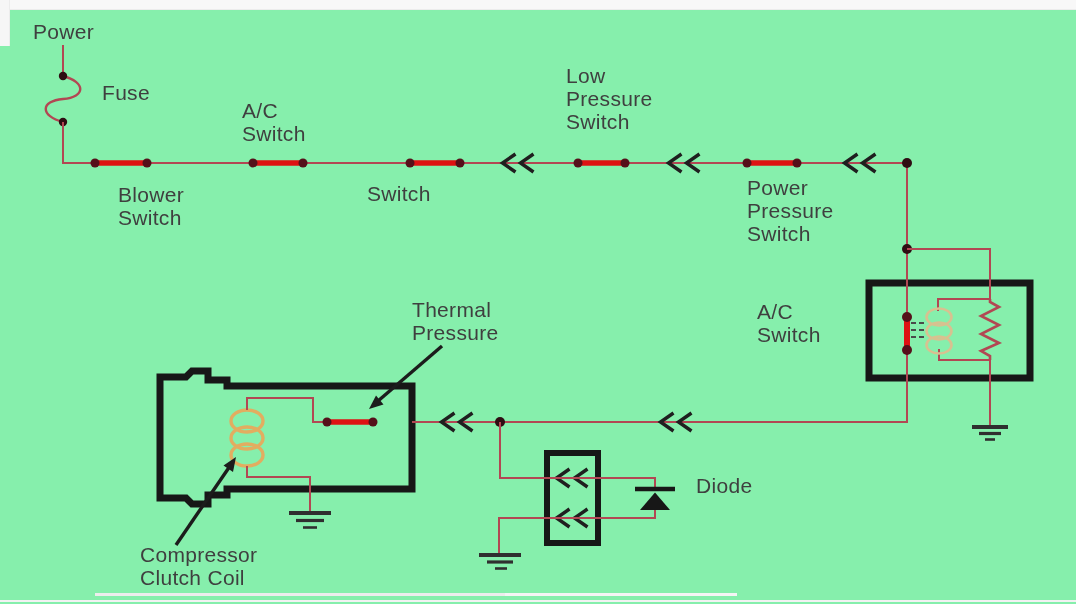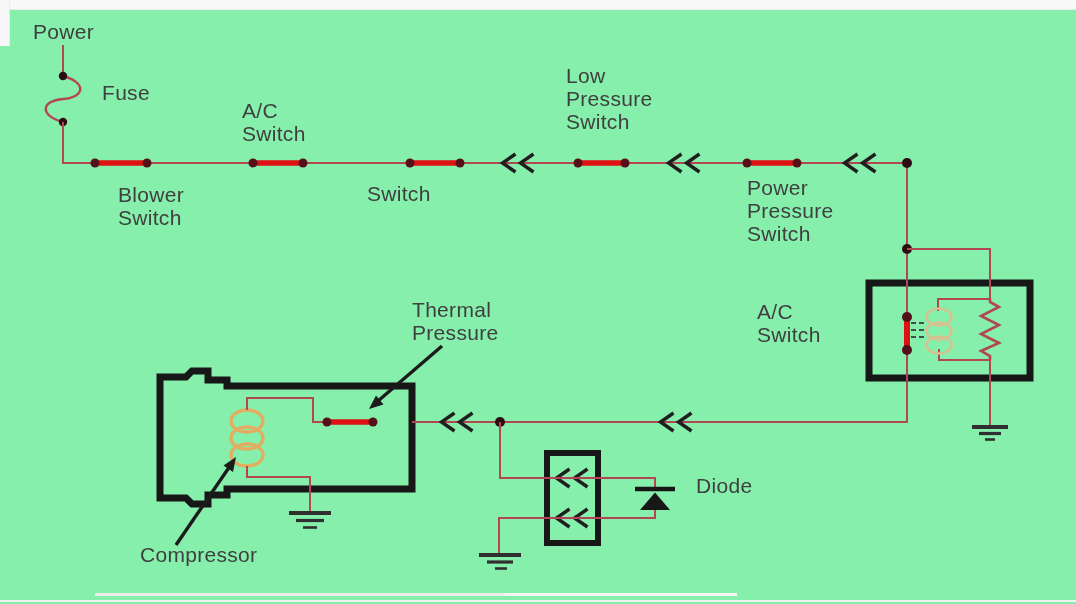--- a/index.html
+++ b/index.html
@@ -221,20 +221,21 @@
     <div>Switch</div>
   </div>
 
   <div class="label" style="left:412px;top:298px;">
     <div>Thermal</div>
     <div>Pressure</div>
   </div>
 
   <div class="label" style="left:96px;top:543px;margin-left:44px;">
     <div>Compressor</div>
+    <div>Clutch Coil</div>
   </div>
 
   <div class="label" style="left:696px;top:474px;">
     <div>Diode</div>
   </div>
 
   <div class="scrub1"></div>
   <div class="scrub2"></div>
   <div class="scrub3"></div>
 </div>

